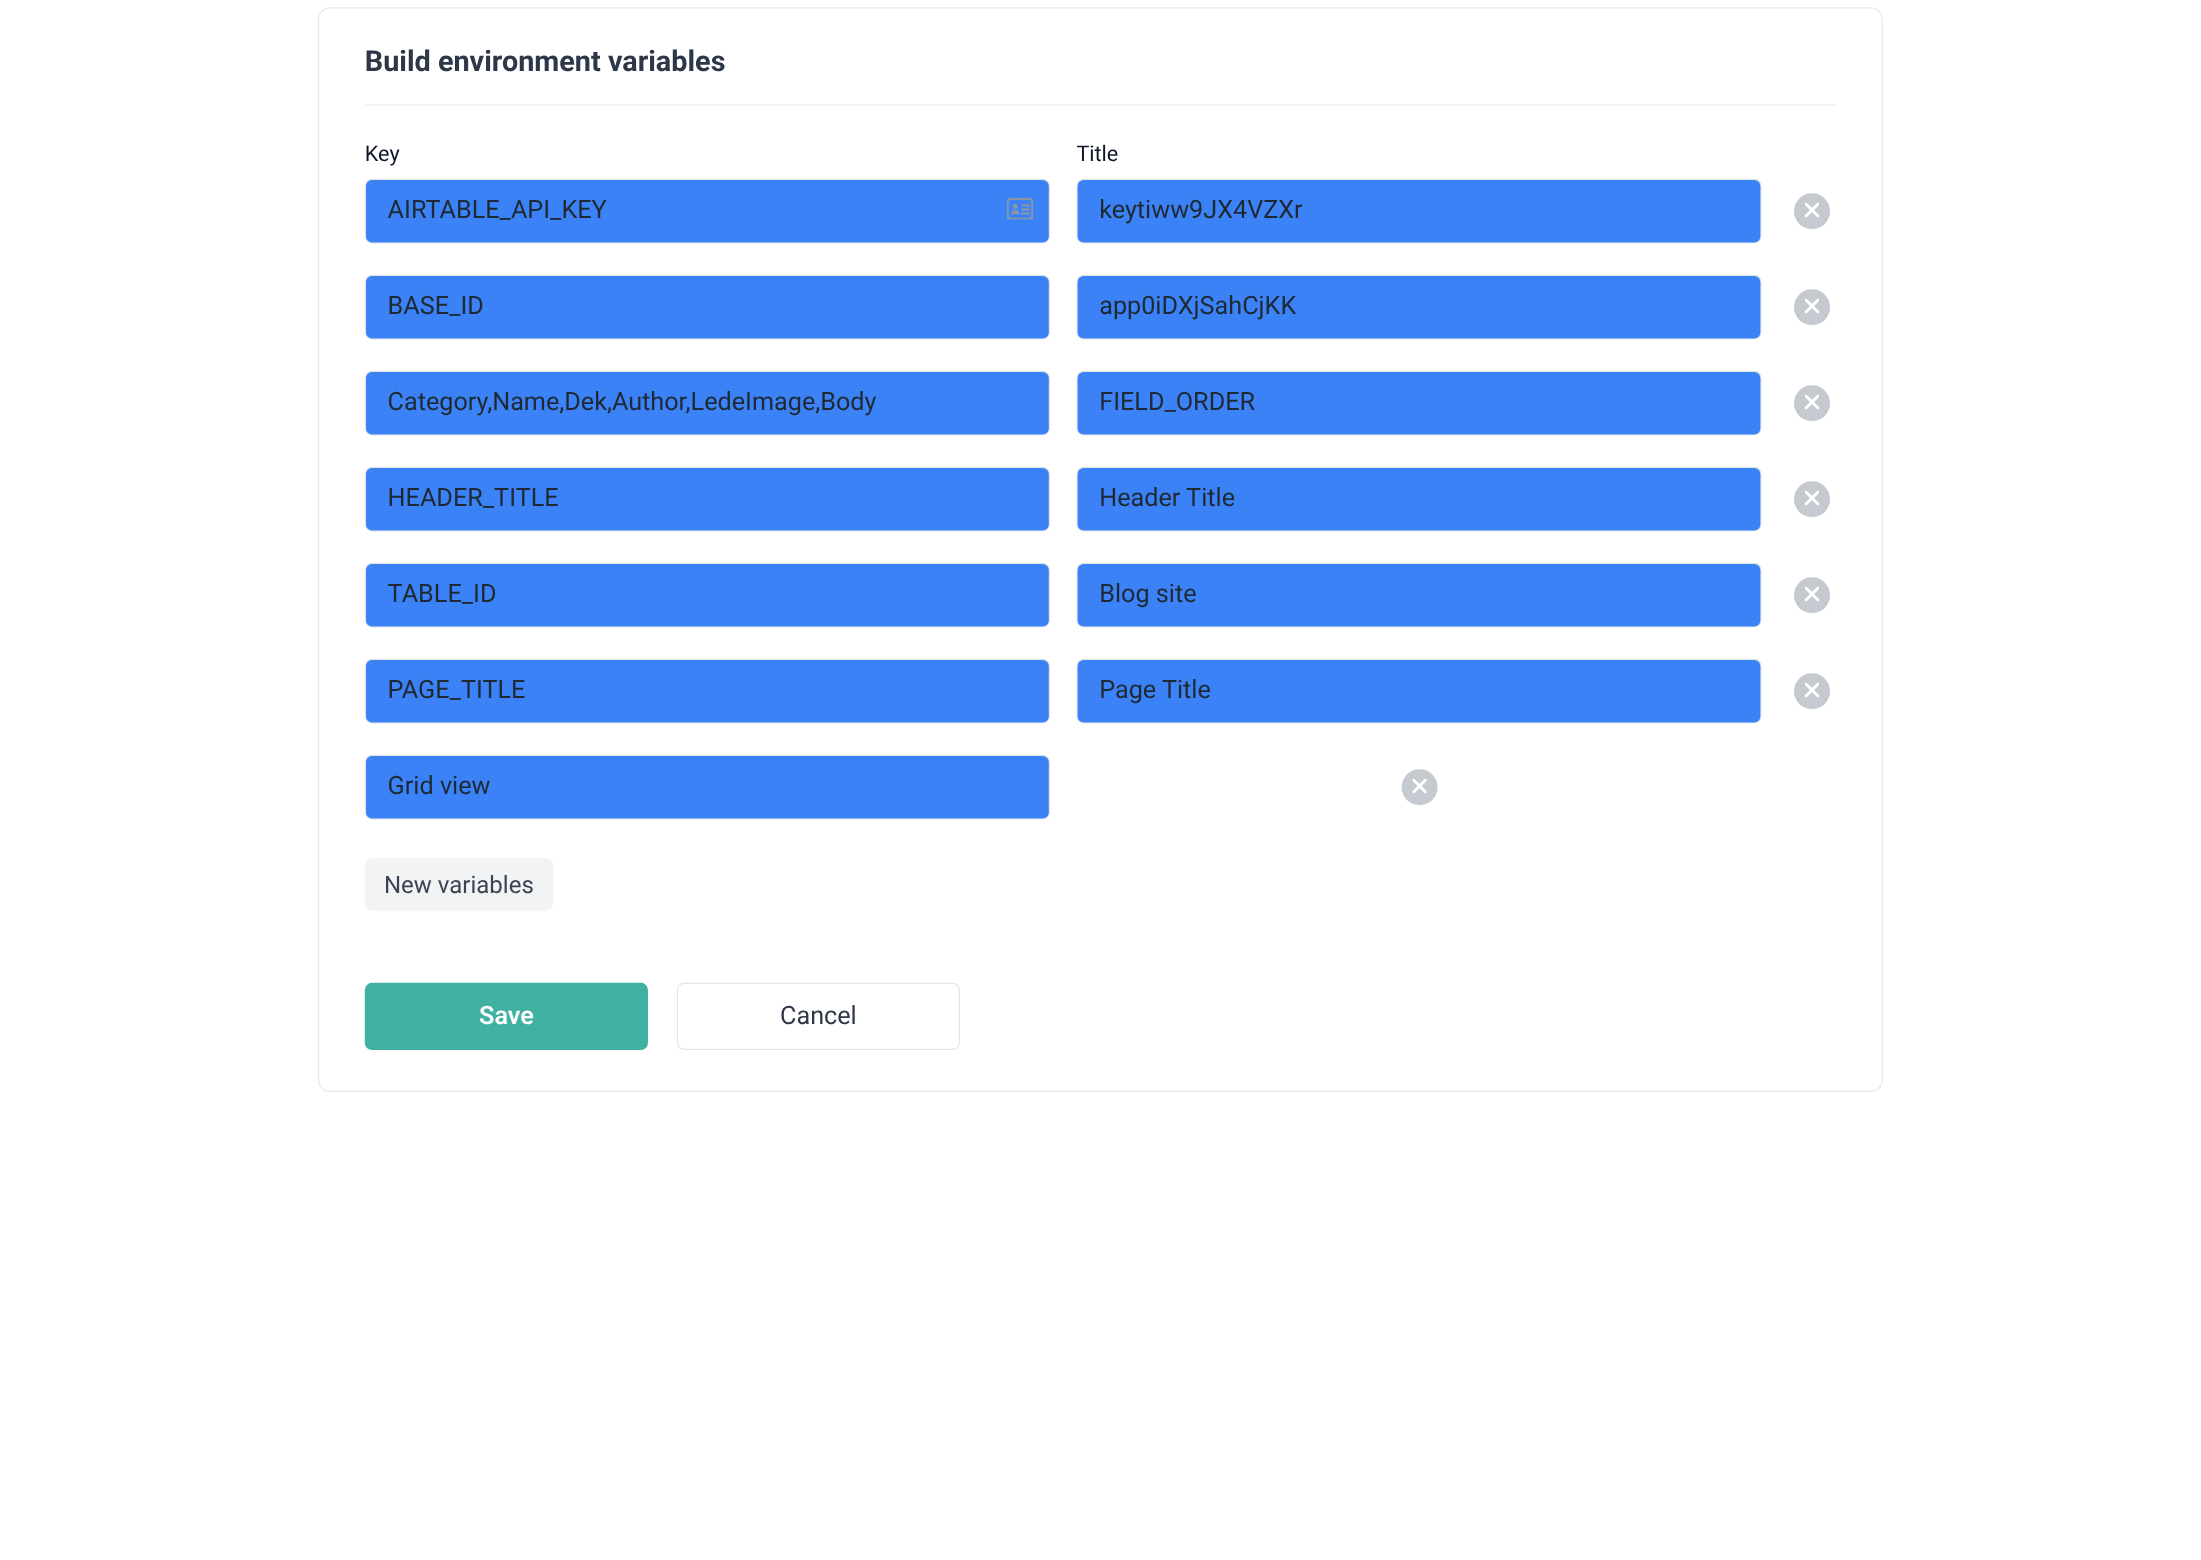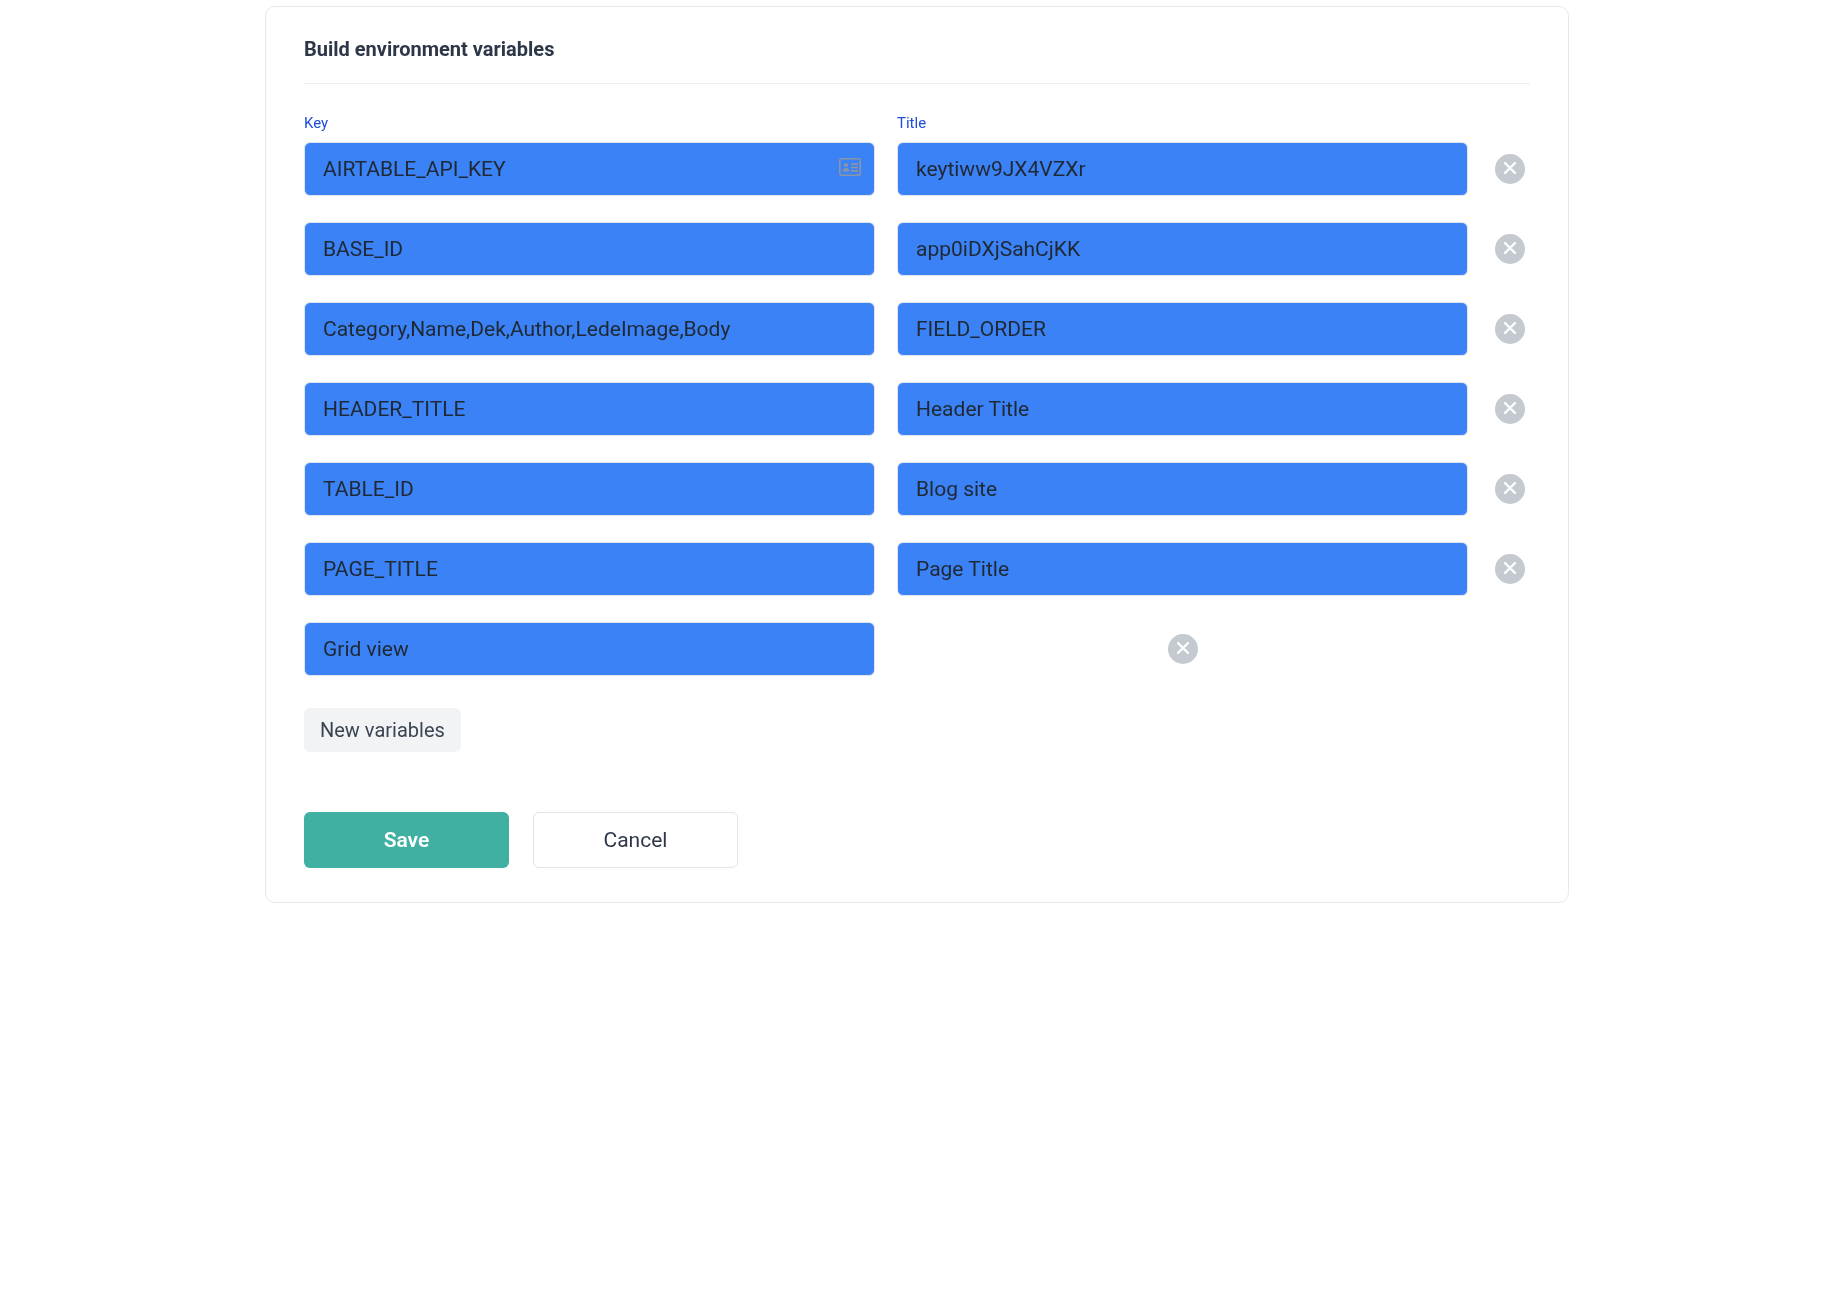--- a/index.html
+++ b/index.html
@@ -14,39 +14,39 @@
     }
     .card {
       background: #fff;
       border: 1px solid #e6e8eb;
       border-radius: 10px;
       padding: 30px 38px 34px 38px;
       max-width: 1304px;
       margin: 0 auto;
     }
     .title {
-      font-size: 20px;
+      font-size: 24px;
       font-weight: 700;
       color: #2d3748;
       margin-bottom: 22px;
     }
     .divider {
       height: 1px;
       background: #eceff2;
       margin-bottom: 30px;
     }
     .headers {
       display: grid;
       grid-template-columns: 1fr 1fr 40px;
       gap: 22px;
       margin-bottom: 10px;
     }
     .col-label {
-      font-size: 15px;
-      color: #1d4ed8;
+      font-size: 18px;
+      color: #0f172a;
       font-weight: 400;
     }
     .rows {
       display: flex;
       flex-direction: column;
       gap: 26px;
     }
     .row {
       display: grid;
       grid-template-columns: 1fr 1fr 40px;
@@ -103,21 +103,21 @@
       cursor: pointer;
       font-family: inherit;
     }
     .actions {
       margin-top: 60px;
       display: flex;
       gap: 24px;
     }
     .btn {
       height: 56px;
-      width: 205px;
+      width: 236px;
       border-radius: 6px;
       font-size: 21px;
       cursor: pointer;
       font-family: inherit;
       display: inline-flex;
       align-items: center;
       justify-content: center;
     }
     .btn-primary {
       background: #3fb0a2;

